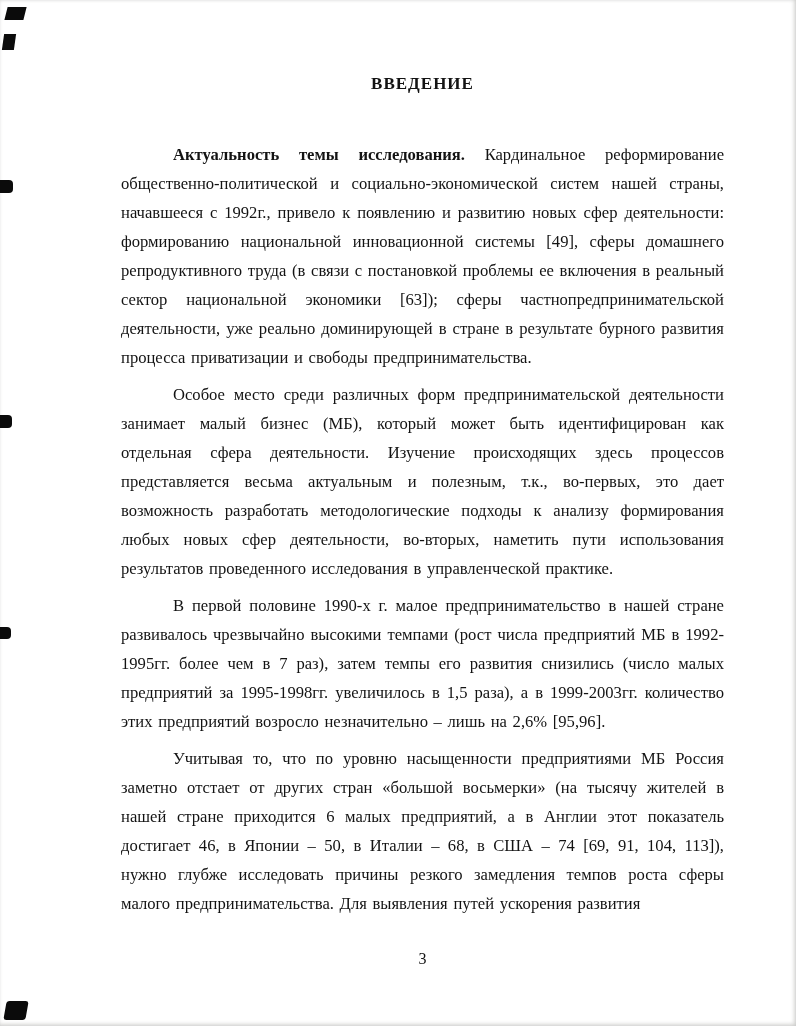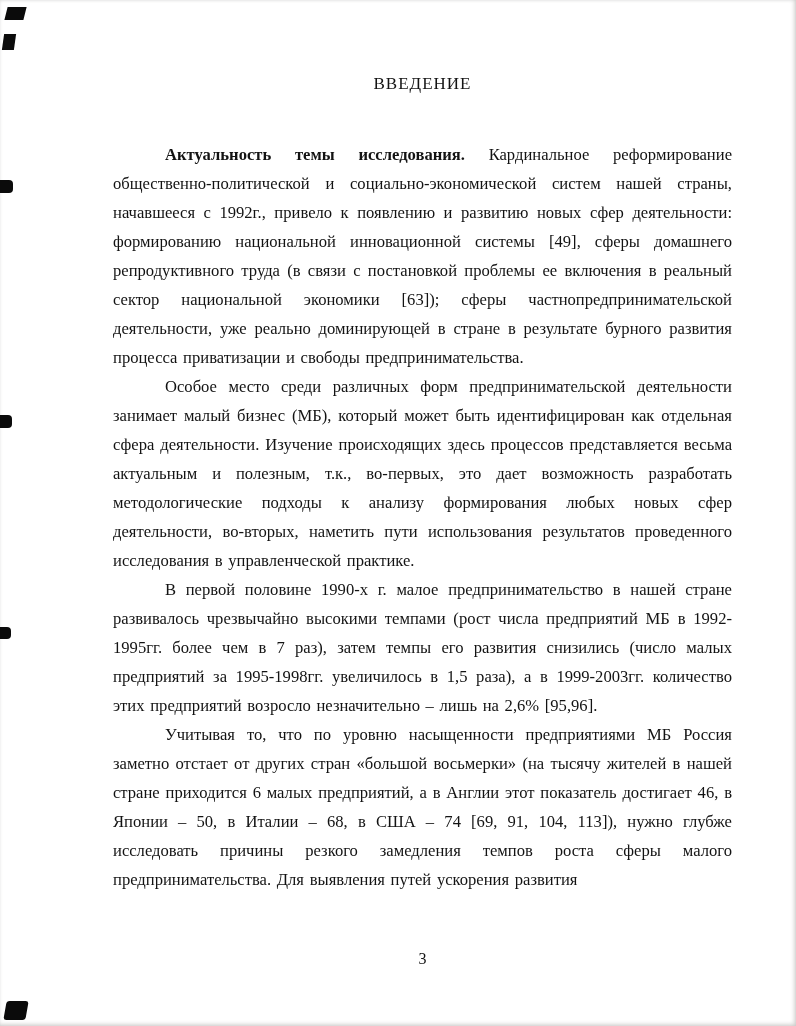--- a/index.html
+++ b/index.html
@@ -20,30 +20,30 @@
   }
   .content {
     position: absolute;
     left: 113px;
     right: 64px;
     top: 74px;
   }
   .title {
     text-align: center;
     font-size: 17px;
-    font-weight: normal;
+    font-weight: bold;
     letter-spacing: 1px;
     margin: 0 0 46px 0;
   }
   .para {
     font-size: 16.6px;
     line-height: 29px;
     text-align: justify;
     text-indent: 52px;
-    margin: 0;
+    margin: 8px;
     word-spacing: 1.5px;
     font-family: Liberation Serif, serif;
   }
   .lead { font-weight: bold; }
   .pageno {
     position: absolute;
     top: 950px;
     left: 113px;
     right: 64px;
     text-align: center;

